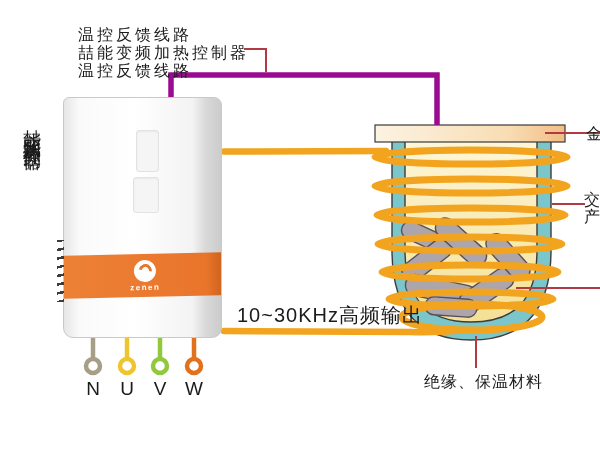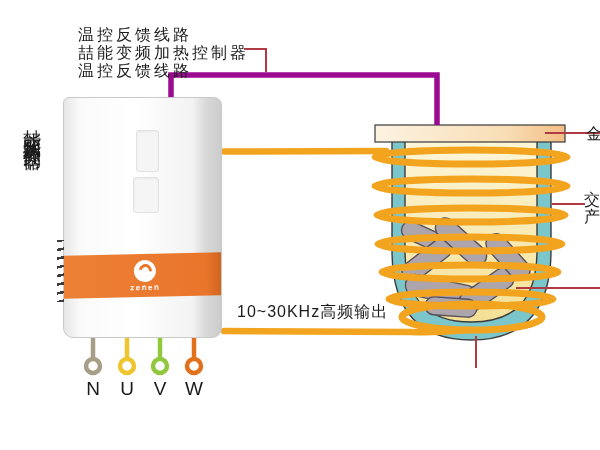--- a/index.html
+++ b/index.html
@@ -7,21 +7,21 @@
     position:relative;width:600px;height:450px;background:#ffffff;
     overflow:hidden;font-family:"Liberation Sans","DejaVu Sans",sans-serif;color:#1b1b1b;
   }
   .stage svg{position:absolute;left:0;top:0;}
   .label{position:absolute;white-space:nowrap;}
   .feedback-block{left:78px;top:26px;font-size:16px;letter-spacing:3px;line-height:18px;}
   .device-title{
     left:20px;top:115px;writing-mode:vertical-rl;text-orientation:upright;
     font-size:18px;letter-spacing:3px;font-weight:500;
   }
-  .hf-label{left:237px;top:302px;font-size:16px;letter-spacing:1px;}
+  .hf-label{left:237px;top:302px;font-size:20px;letter-spacing:1px;}
   .insulation-label{left:424px;top:372px;font-size:16px;letter-spacing:1px;}
   .clip-metal{left:586px;top:124px;font-size:16px;}
   .clip-alt{left:584px;top:191px;font-size:16px;line-height:17px;}
   .terminal-letter{position:absolute;top:378px;width:22px;text-align:center;font-size:19px;}
   .power-caption{left:95px;top:405px;font-size:16px;letter-spacing:0.5px;}
 
   
   .controller{
     position:absolute;left:63px;top:97px;width:159px;height:241px;
     border:1px solid #c9c9c9;border-radius:6px 8px 10px 10px;
@@ -136,20 +136,21 @@
   <div class="label feedback-block">
     <div>温控反馈线路</div>
     <div>喆能变频加热控制器</div>
     <div>温控反馈线路</div>
   </div>
 
   <div class="label device-title">喆能变频加热控制器</div>
 
   <div class="label hf-label">10~30KHz高频输出</div>
 
+  <div class="label insulation-label">绝缘、保温材料</div>
 
   <div class="label clip-metal">金</div>
 
   <div class="label clip-alt">
     <div>交</div>
     <div>产</div>
   </div>
 
   <div class="terminal-letter" style="left:82px;">N</div>
   <div class="terminal-letter" style="left:116px;">U</div>

